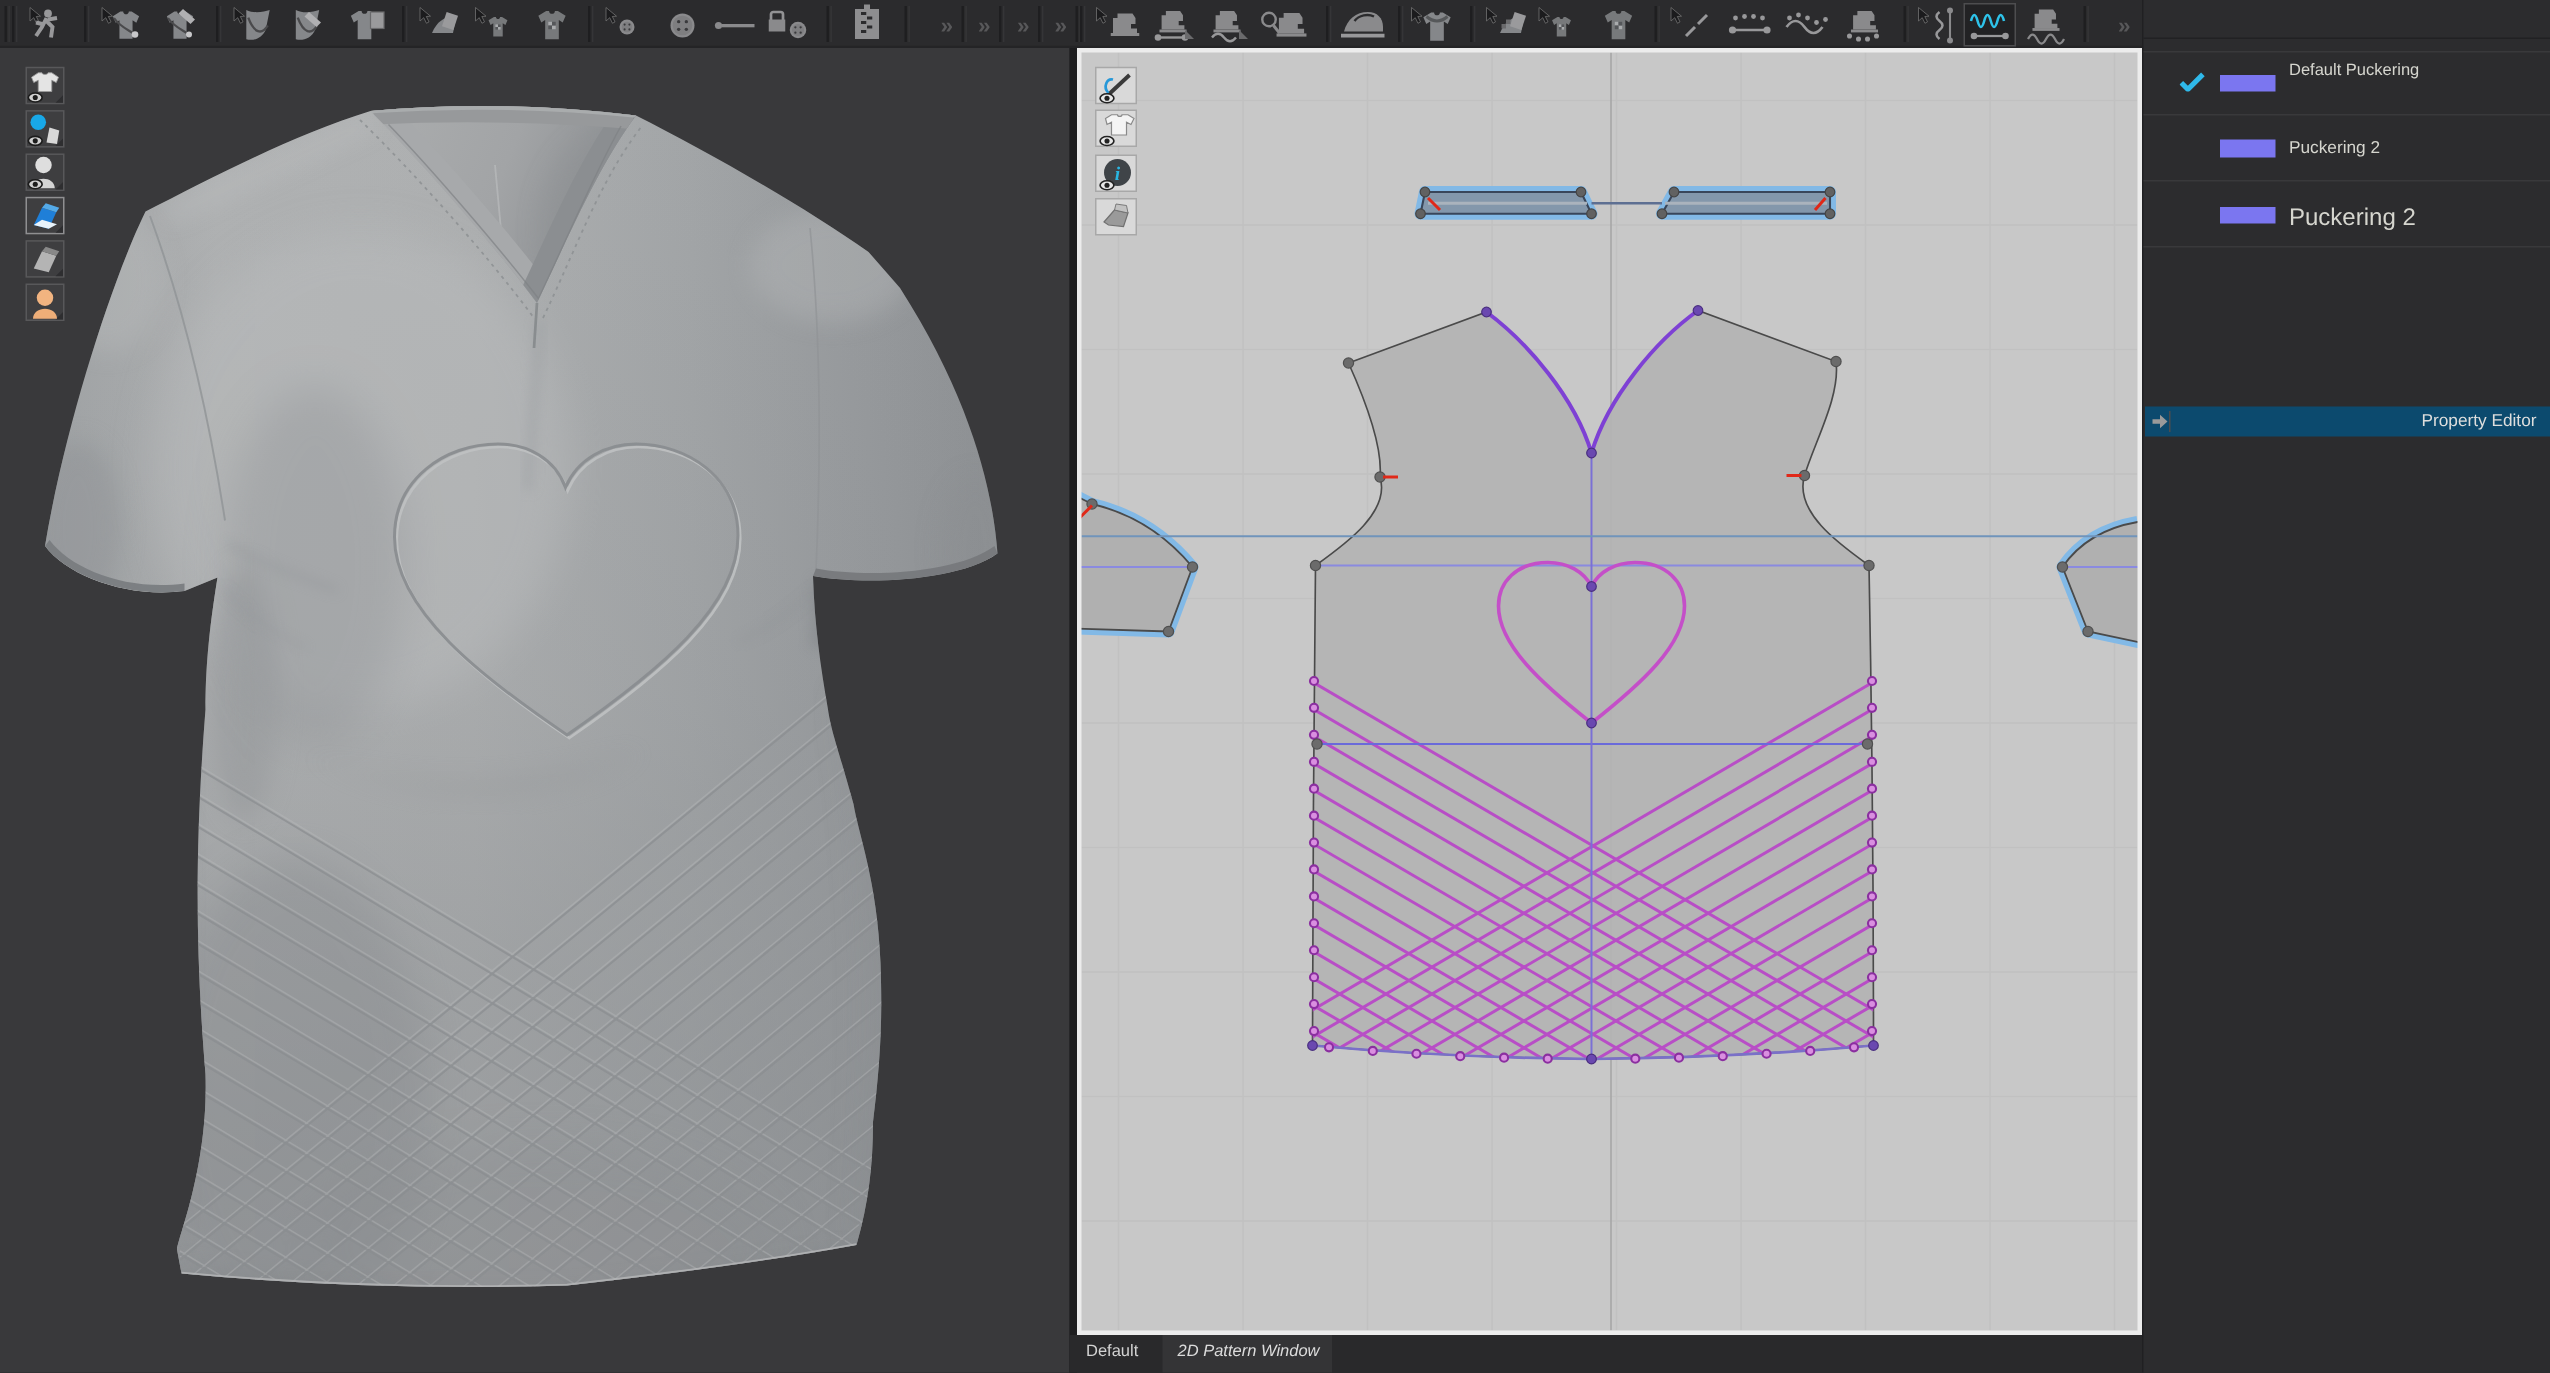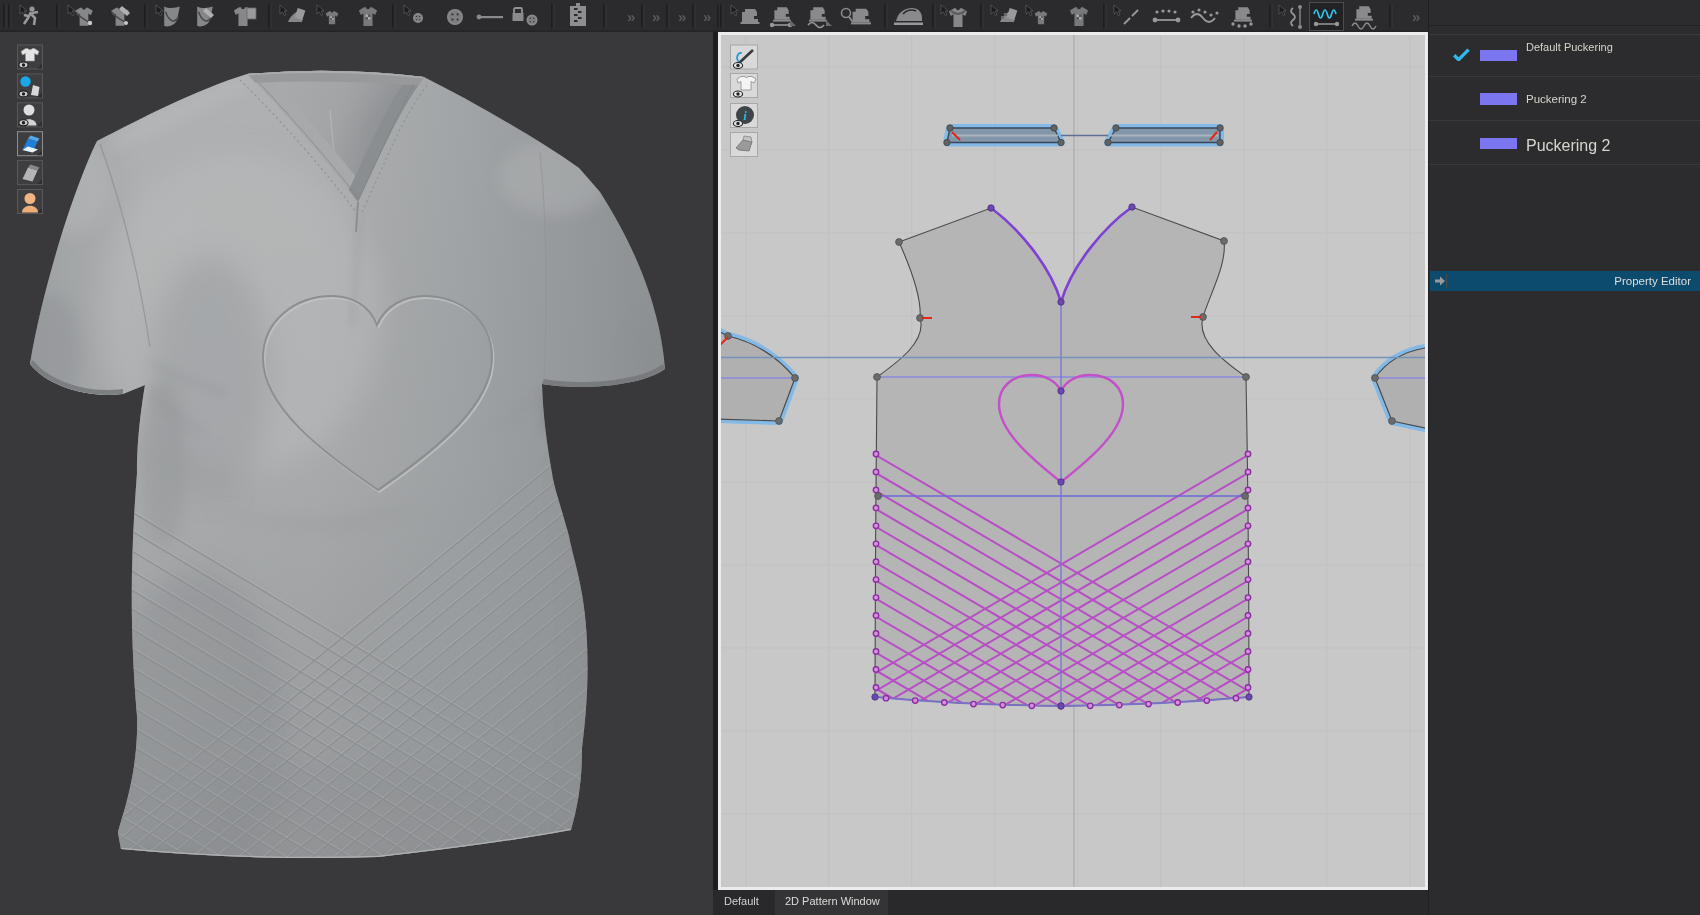--- a/index.html
+++ b/index.html
@@ -639,21 +639,21 @@
       <circle cx="20" cy="62" r="1.7" fill="#222"></circle>
       <ellipse cx="20" cy="91.5" rx="4.6" ry="3" fill="#e8e8e8" stroke="#222" stroke-width="1.1"></ellipse>
       <circle cx="20" cy="91.5" r="1.7" fill="#222"></circle>
 <rect x="1.5" y="1.5" width="707" height="855" fill="none" stroke="#ececec" stroke-width="3"></rect>
     </svg>
 </div>
 
 <div class="abs" style="left:713px;top:890px;width:715px;height:25px;background:#29292b;">
   <div class="abs" style="left:62px;top:0;width:113px;height:25px;background:#343436;"></div>
   <div class="abs" style="left:11px;top:4.5px;width:50px;color:#d2d2d2;font-size:11px;">Default</div>
-  <div class="abs" style="left:72px;top:4.5px;width:110px;color:#dcdcdc;font-size:11px;">2D Pattern Window</div>
+  <div class="abs" style="left:72px;top:4.5px;width:110px;color:#dcdcdc;font-size:11px;font-style:italic;">2D Pattern Window</div>
 </div>
 
 <div class="abs" style="left:1428px;top:0;width:272px;height:915px;background:#2c2c2e;border-left:1px solid #202022;box-sizing:border-box;">
   <div class="abs" style="left:0;top:25px;width:272px;height:1px;background:#212123;"></div>
   <div class="abs" style="left:0;top:34px;width:272px;height:1px;background:#39393b;"></div>
   <div class="abs" style="left:0;top:76px;width:272px;height:1px;background:#39393b;"></div>
   <div class="abs" style="left:0;top:120px;width:272px;height:1px;background:#39393b;"></div>
   <div class="abs" style="left:0;top:164px;width:272px;height:1px;background:#39393b;"></div>
   <svg class="abs" style="left:24px;top:48px;" width="17" height="13" viewBox="0 0 17 13">
     <path d="M1.2,7.2 L5.6,11.6 L15.6,1.6" fill="none" stroke="#2fb9ea" stroke-width="3.4"></path>

